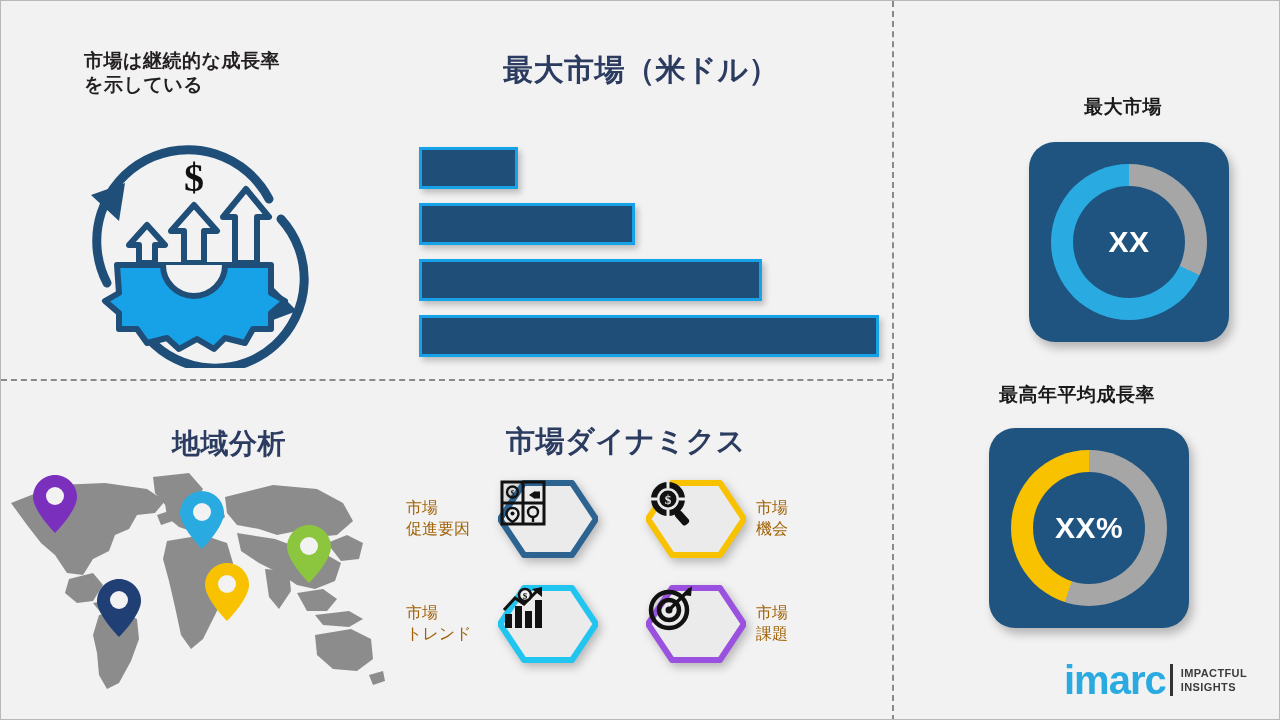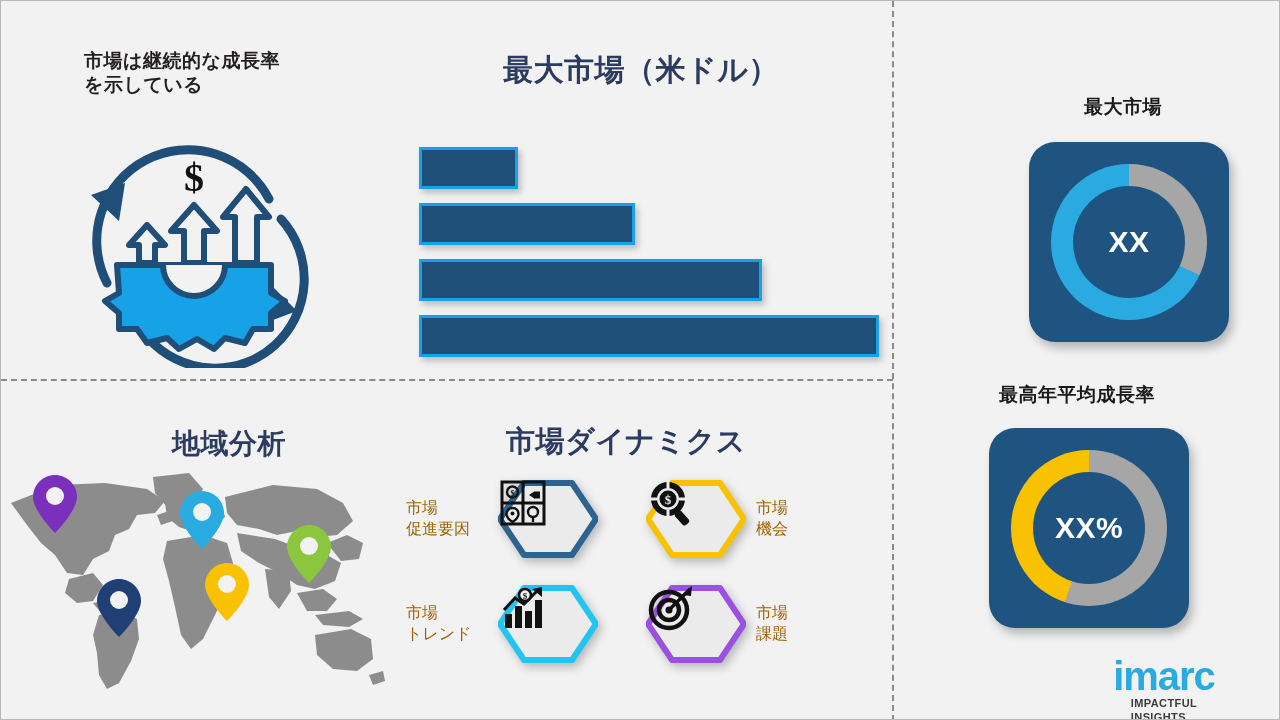--- a/index.html
+++ b/index.html
@@ -218,21 +218,20 @@
 
   
   #logo {
     position: absolute;
     left: 1063px;
     top: 655px;
     width: 200px;
     height: 48px;
     display: flex;
     align-items: center;
-    flex-direction: column;
   }
   #logo-mark {
     font-size: 40px;
     font-weight: bold;
     color: #29abe2;
     letter-spacing: -1px;
     line-height: 1;
   }
   #logo-bar {
     width: 3px;

